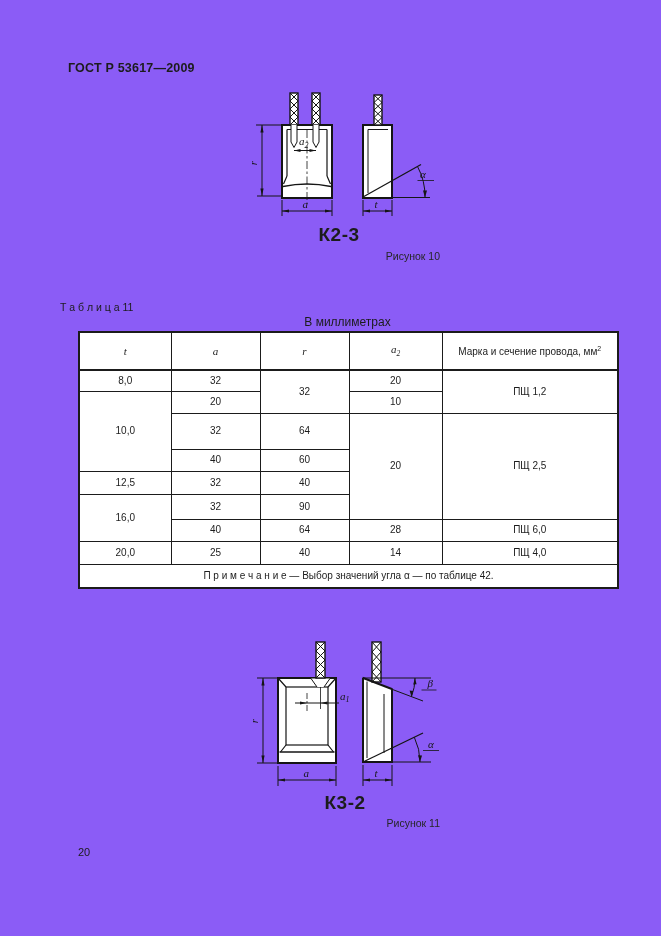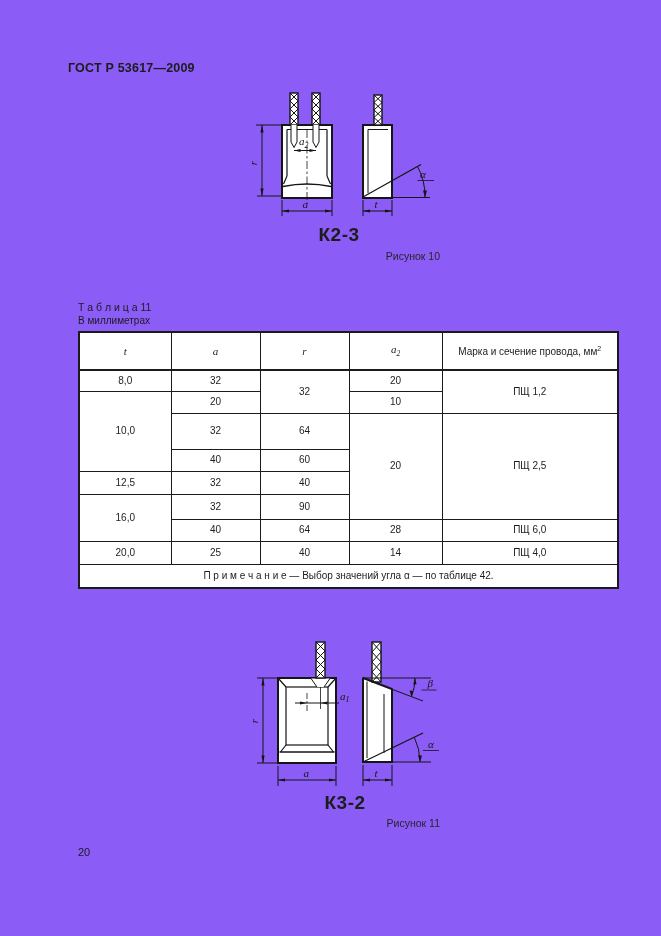--- a/index.html
+++ b/index.html
@@ -4,22 +4,22 @@
 <style>
   html,body{margin:0;padding:0;background:#e8e8e8;}
   .page{
     position:relative;width:661px;height:936px;margin:0 auto;background:#8b5cf6;
     font-family:"Liberation Sans",sans-serif;color:#1c1c1c;overflow:hidden;
   }
   .abs{position:absolute;}
   .doc-header{left:68px;top:61px;font-weight:bold;font-size:12.5px;letter-spacing:.2px;}
   .fig-type{font-weight:bold;font-size:19px;text-align:center;letter-spacing:.5px;}
   .fig-caption{font-size:10.5px;text-align:right;color:#262626;}
-  .tbl-title{left:78px;top:301px;font-size:10.5px;}
-  .tbl-units{left:78px;top:315px;width:539px;text-align:left;font-size:10px;}
+  .tbl-title{left:60px;top:301px;font-size:10.5px;}
+  .tbl-units{left:78px;top:315px;width:539px;text-align:center;font-size:12px;}
   .page-number{left:78px;top:846px;font-size:11px;}
 
   table.gost{
     border-collapse:collapse;table-layout:fixed;width:539px;background:#fff;
     border:2px solid #1b1b1b;
   }
   table.gost td, table.gost th{
     border:1px solid #1b1b1b;text-align:center;vertical-align:middle;
     font-size:10px;font-weight:normal;padding:0;line-height:1.15;
   }

